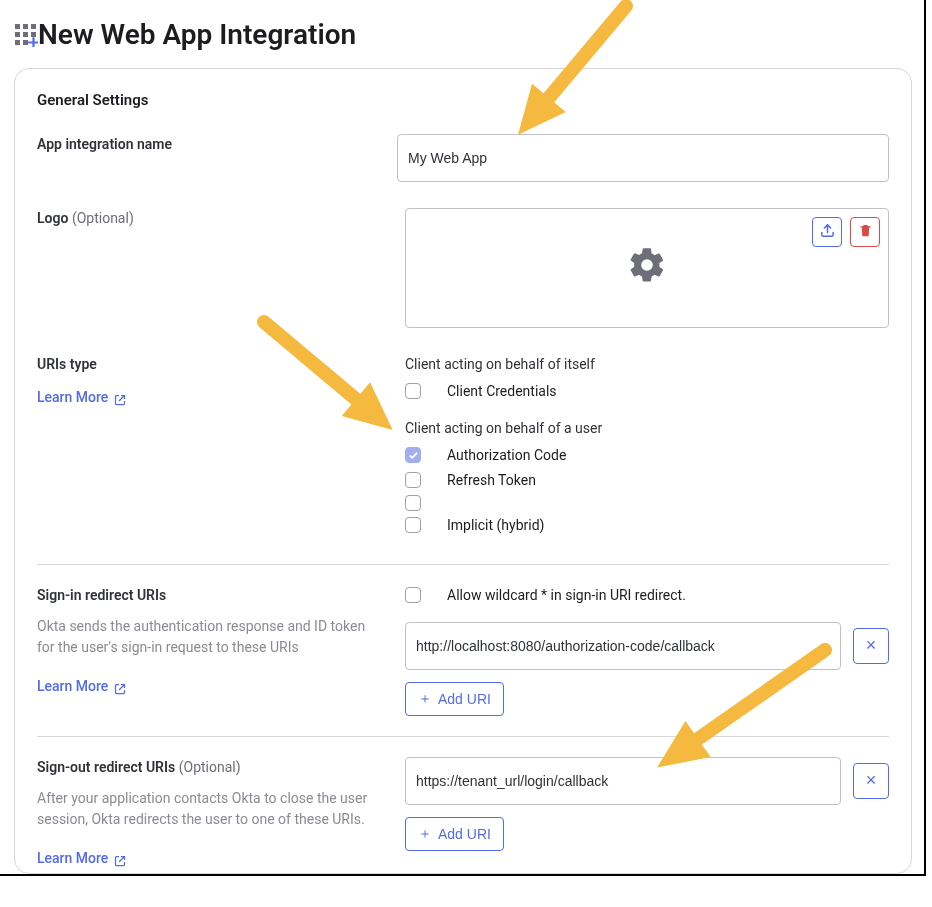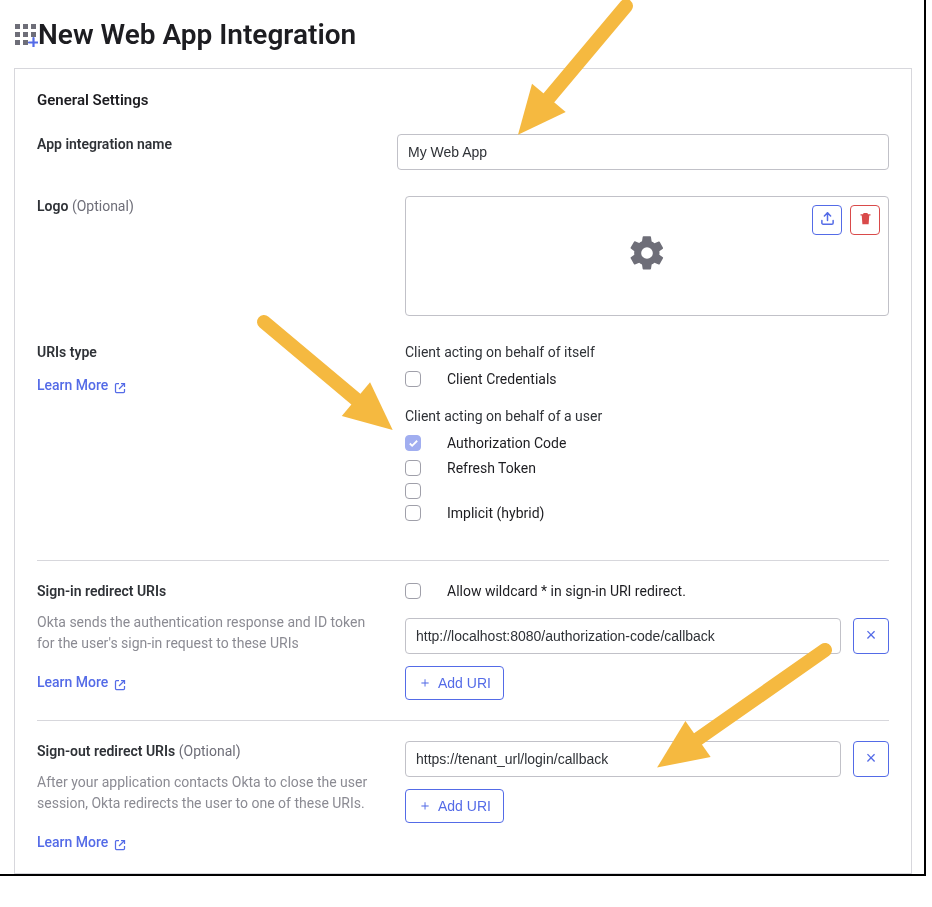--- a/index.html
+++ b/index.html
@@ -33,21 +33,21 @@
   }
   .grid-icon {
     width: 24px;
     height: 24px;
     color: #546be7;
     display: inline-block;
     position: relative;
   }
   .card {
     border: 1px solid #d7d7dc;
-    border-radius: 0;
+    border-radius: 15px;
     padding: 16px 22px 0 22px;
   }
   .section-title {
     font-size: 15px;
     font-weight: 600;
     margin: 4px 0 22px 0;
     color: #1d1d21;
   }
   .row {
     display: flex;
@@ -85,21 +85,21 @@
     display: inline-flex;
     align-items: center;
     gap: 6px;
     margin-top: 10px;
     text-decoration: none;
     font-weight: 500;
   }
   .learn-more.mt18 { margin-top: 18px; }
   input.text-input {
     width: 100%;
-    height: 36px;
+    height: 48px;
     padding: 6px 10px;
     border: 1px solid #c1c1c8;
     border-radius: 4px;
     font-size: 14px;
     color: #2f3237;
     background: #fff;
   }
   .logo-box {
     border: 1px solid #c1c1c8;
     border-radius: 4px;
@@ -298,21 +298,21 @@
         </div>
       </div>
       <div class="field-col">
         <div class="grant-group">
           <div class="sub-heading">Client acting on behalf of itself</div>
           <label class="checkbox-row">
             <span class="checkbox"></span>
             <span>Client Credentials</span>
           </label>
         </div>
-        <div class="grant-group" style="margin-bottom:16px;">
+        <div class="grant-group" style="margin-bottom:8px;">
           <div class="sub-heading">Client acting on behalf of a user</div>
           <label class="checkbox-row">
             <span class="checkbox checked">
                 <svg width="11" height="11" viewBox="0 0 24 24" fill="none" stroke="#fff" stroke-width="4">
                   <polyline points="20 6 9 17 4 12"></polyline>
                 </svg>
               </span>
             <span>Authorization Code</span>
           </label>
           <label class="checkbox-row">
@@ -362,21 +362,21 @@
         </div>
         <button class="add-btn">
           <span>＋</span>
           <span>Add URI</span>
         </button>
       </div>
     </div>
 
     <hr class="divider">
 
-    <div class="row" style="padding-bottom:20px;">
+    <div class="row" style="padding-bottom:4px;">
       <div class="label-col" style="padding-right:10px;">
         <span class="field-label">Sign-out redirect URIs</span>
         <span class="optional">(Optional)</span>
         <div class="help-text">After your application contacts Okta to close the user session, Okta redirects the user to one of these URIs.</div>
         <a href="#" class="learn-more mt18">
           <span>Learn More</span>
           <span class="ext-icon">
             <svg viewBox="0 0 24 24" width="12" height="12" fill="none" stroke="currentColor" stroke-width="2.5">
                 <path d="M14 3h7v7"></path>
                 <path d="M10 14L21 3"></path>

